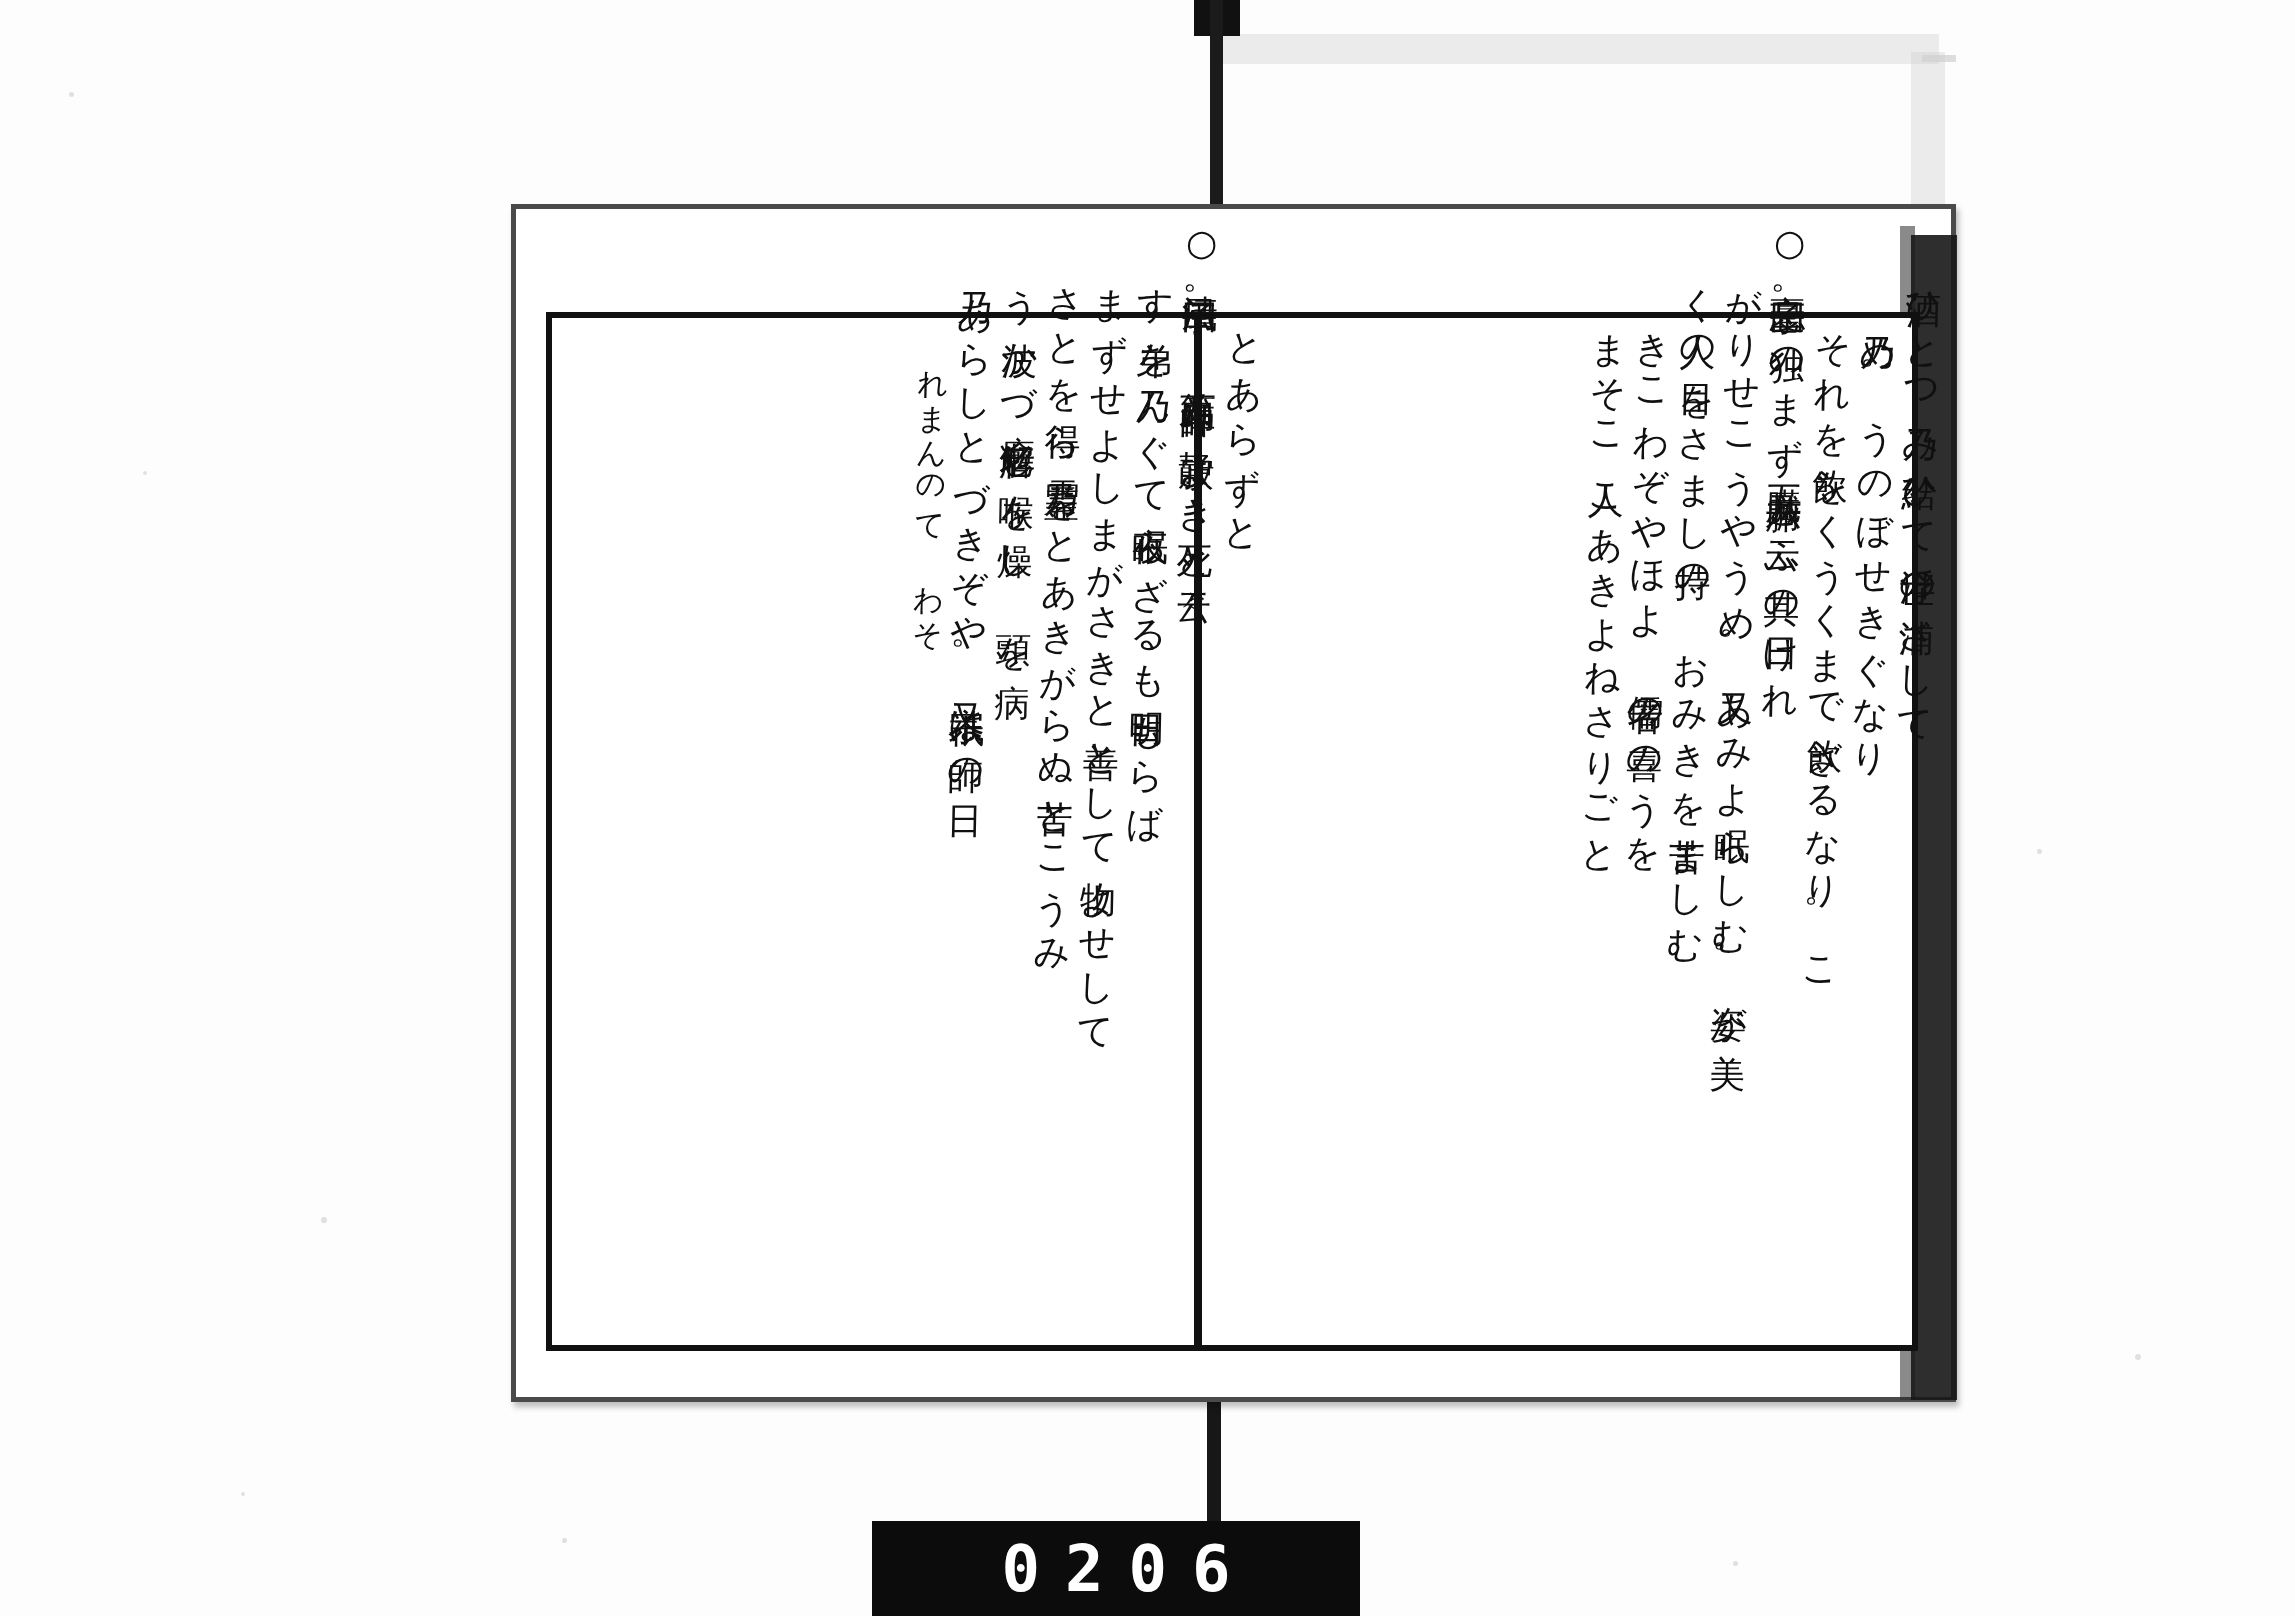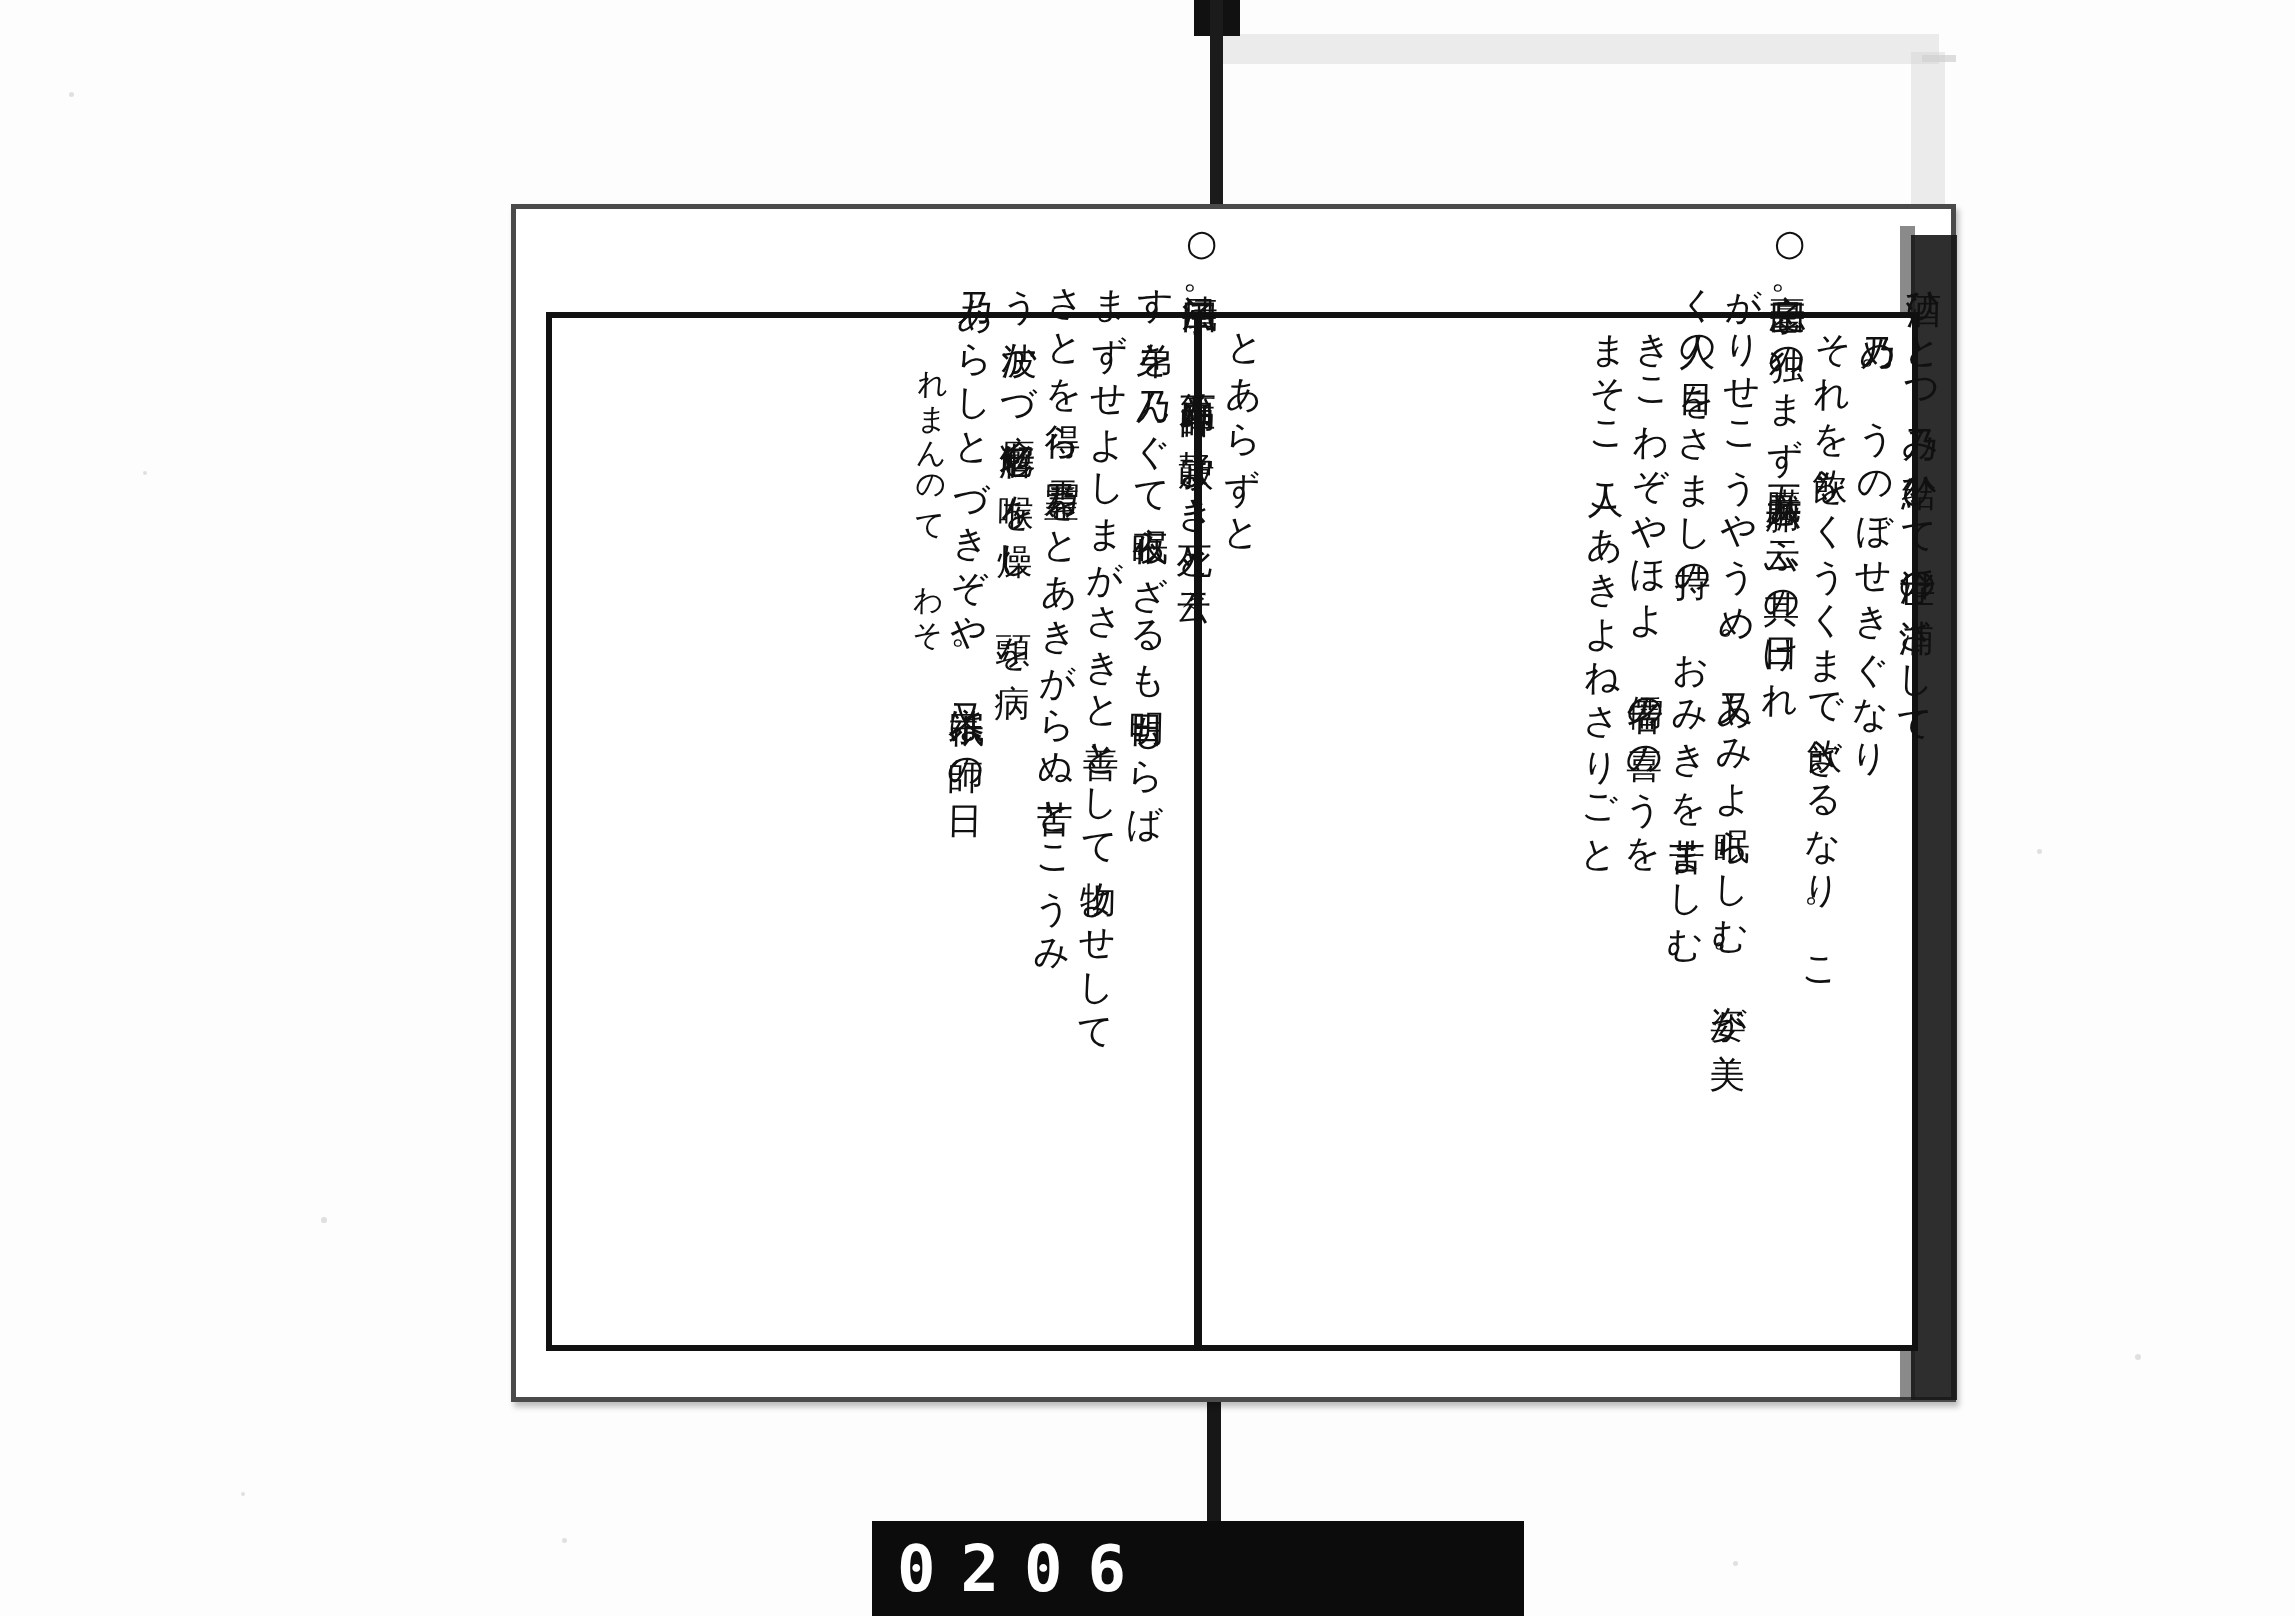--- a/index.html
+++ b/index.html
@@ -141,25 +141,26 @@
     height: 247px;
     background: #cfcfcf;
     opacity: .4;
   }
 
   
   #counter-plate {
     position: absolute;
     left: 872px;
     top: 1521px;
-    width: 652px;
+    width: 488px;
     height: 96px;
     background: #0c0c0c;
     display: flex;
     align-items: center;
+    justify-content: center;
   }
   #counter-digits {
     font-family: "DejaVu Sans Mono", monospace;
     color: #ffffff;
     font-size: 64px;
     letter-spacing: 25px;
     text-indent: 25px;
     font-weight: 700;
   }
 

